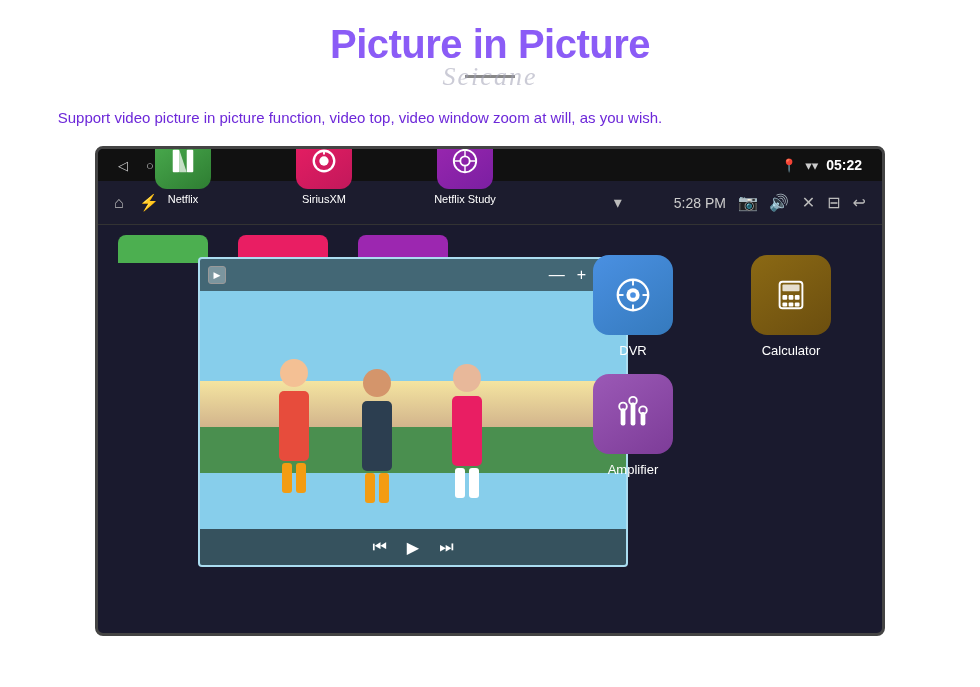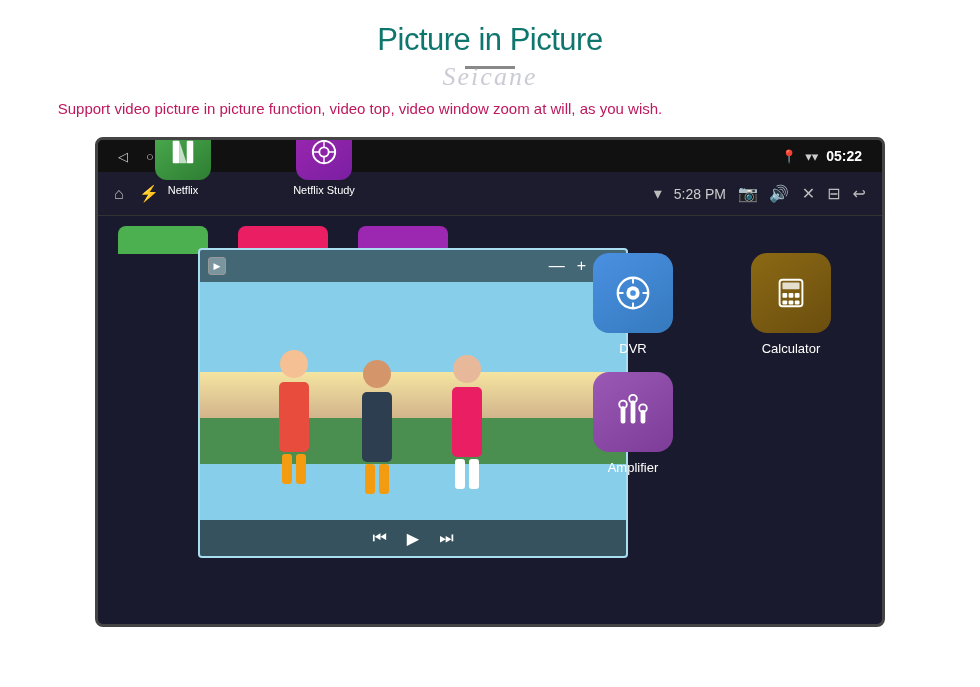--- a/index.html
+++ b/index.html
@@ -21,23 +21,23 @@
     }
 
     .header-section {
       width: 100%;
       text-align: center;
       padding-top: 22px;
       position: relative;
     }
 
     .page-title {
-      font-size: 31px;
-      font-weight: 400;
-      color: #0f766e;
+      font-size: 40px;
+      font-weight: 700;
+      color: #8b5cf6;
       letter-spacing: -0.5px;
     }
 
     .divider-line {
       width: 50px;
       height: 3px;
       background: #888;
       margin: 8px auto 0;
     }
 
@@ -49,21 +49,21 @@
       font-size: 26px;
       font-style: italic;
       color: rgba(160,160,180,0.55);
       font-family: Georgia, serif;
       letter-spacing: 2px;
       pointer-events: none;
     }
 
     .subtitle-text {
       font-size: 15px;
-      color: #be185d;
+      color: #6d28d9;
       margin-top: 28px;
       max-width: 720px;
       line-height: 1.6;
       text-align: center;
       padding: 0 10px;
     }
 
     
     .device-frame {
       margin-top: 16px;
@@ -137,36 +137,37 @@
     }
 
     .toolbar-icon {
       color: #bbb;
       font-size: 16px;
     }
 
     .toolbar-time {
       color: #ccc;
       font-size: 14px;
+      margin-left: 40px;
     }
 
     
     .main-content {
       width: 100%;
       flex: 1;
       background: linear-gradient(160deg, #1a2040 0%, #0d1a30 100%);
       display: flex;
       position: relative;
     }
 
     
     .app-grid {
       position: absolute;
       right: 0;
-      top: 17px;
+      top: 10px;
       width: 340px;
       height: 100%;
       display: grid;
       grid-template-columns: repeat(2, 1fr);
       grid-template-rows: repeat(2, 1fr);
       padding: 20px 20px 50px 20px;
       gap: 16px;
     }
 
     .app-item {
@@ -577,20 +578,30 @@
           <div class="bottom-app-icon netflix">
             <svg width="28" height="28" viewBox="0 0 30 30">
               <rect x="4" y="3" width="7" height="24" rx="1" fill="white"></rect>
               <rect x="19" y="3" width="7" height="24" rx="1" fill="white"></rect>
               <polygon points="11,3 19,27 11,27 11,3" fill="white" opacity="0.7"></polygon>
             </svg>
           </div>
           <span class="bottom-app-label">Netflix</span>
         </div>
 
+        <div class="bottom-app-item">
+          <div class="bottom-app-icon siriusxm">
+            <svg width="28" height="28" viewBox="0 0 30 30">
+              <circle cx="15" cy="15" r="11" fill="none" stroke="white" stroke-width="2.5"></circle>
+              <circle cx="15" cy="15" r="5" fill="white"></circle>
+              <line x1="15" y1="4" x2="15" y2="8" stroke="white" stroke-width="2"></line>
+            </svg>
+          </div>
+          <span class="bottom-app-label">SiriusXM</span>
+        </div>
 
         <div class="bottom-app-item">
           <div class="bottom-app-icon wheelkey">
             <svg width="28" height="28" viewBox="0 0 30 30">
               <circle cx="15" cy="15" r="12" fill="none" stroke="white" stroke-width="2"></circle>
               <circle cx="15" cy="15" r="5" fill="none" stroke="white" stroke-width="2"></circle>
               <line x1="15" y1="3" x2="15" y2="10" stroke="white" stroke-width="1.5"></line>
               <line x1="15" y1="20" x2="15" y2="27" stroke="white" stroke-width="1.5"></line>
               <line x1="3" y1="15" x2="10" y2="15" stroke="white" stroke-width="1.5"></line>
               <line x1="20" y1="15" x2="27" y2="15" stroke="white" stroke-width="1.5"></line>

